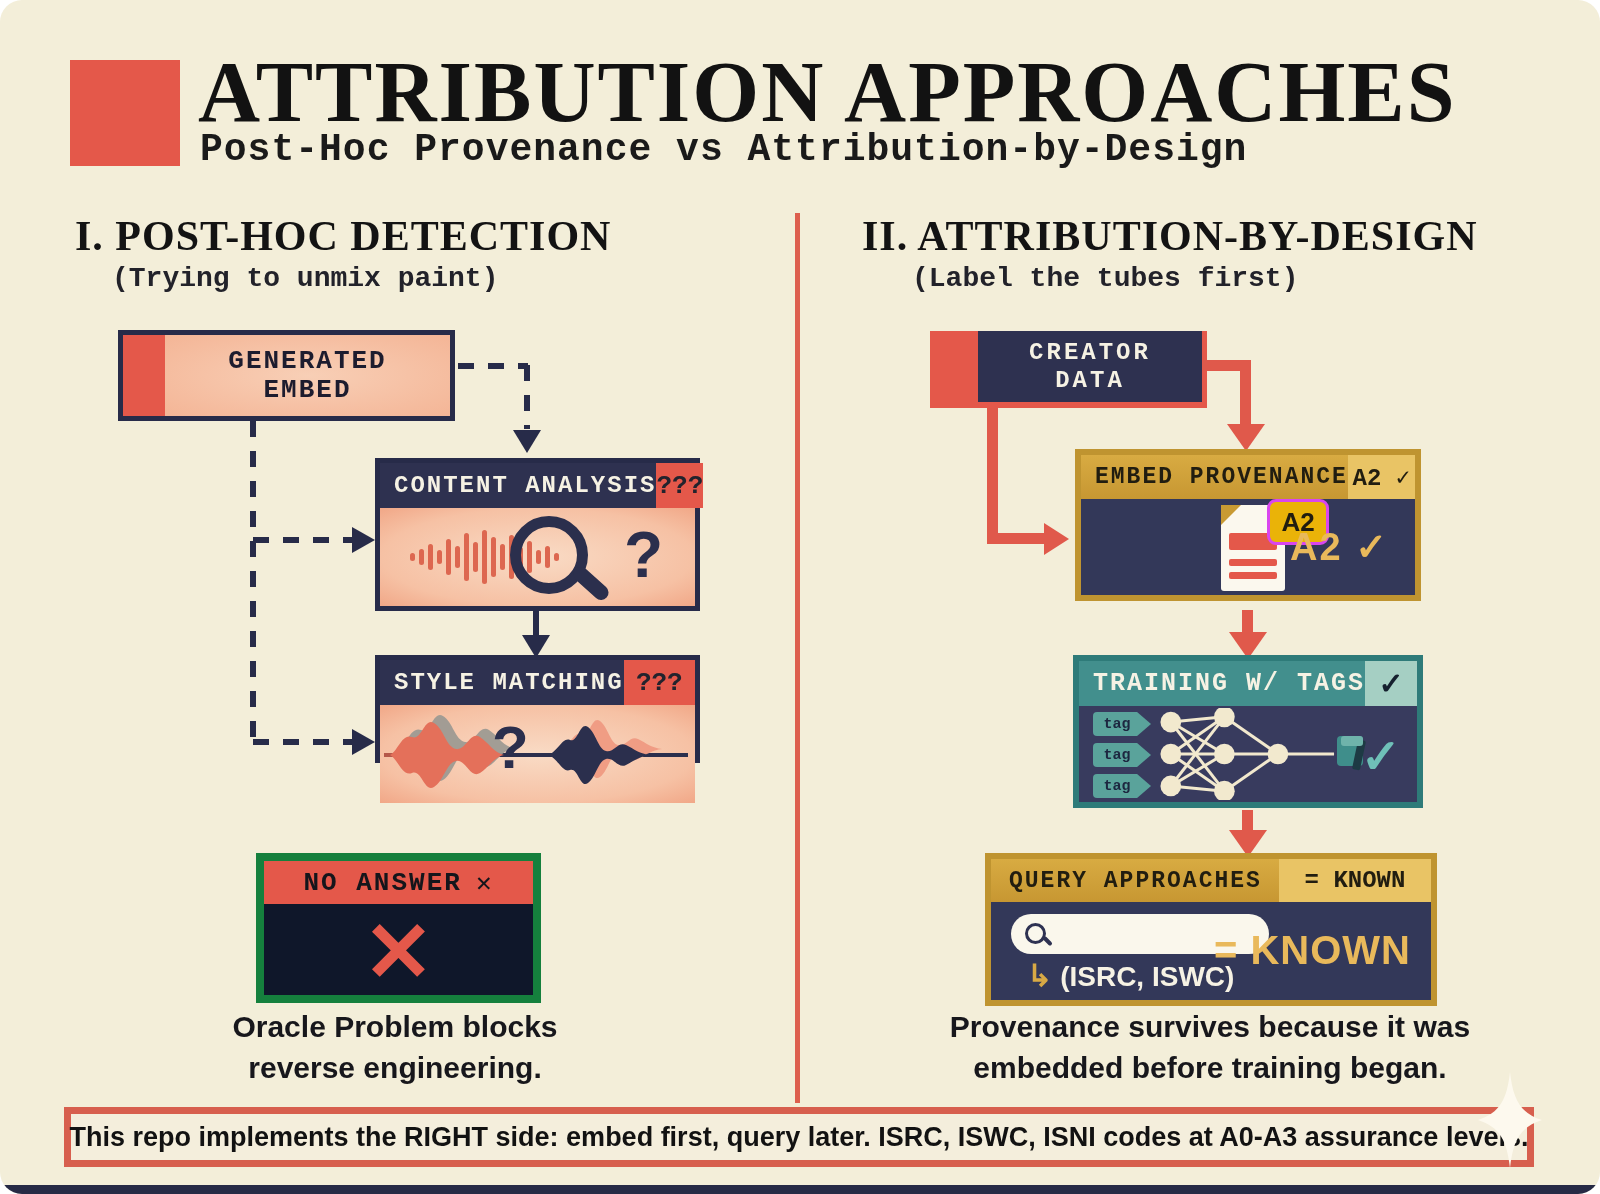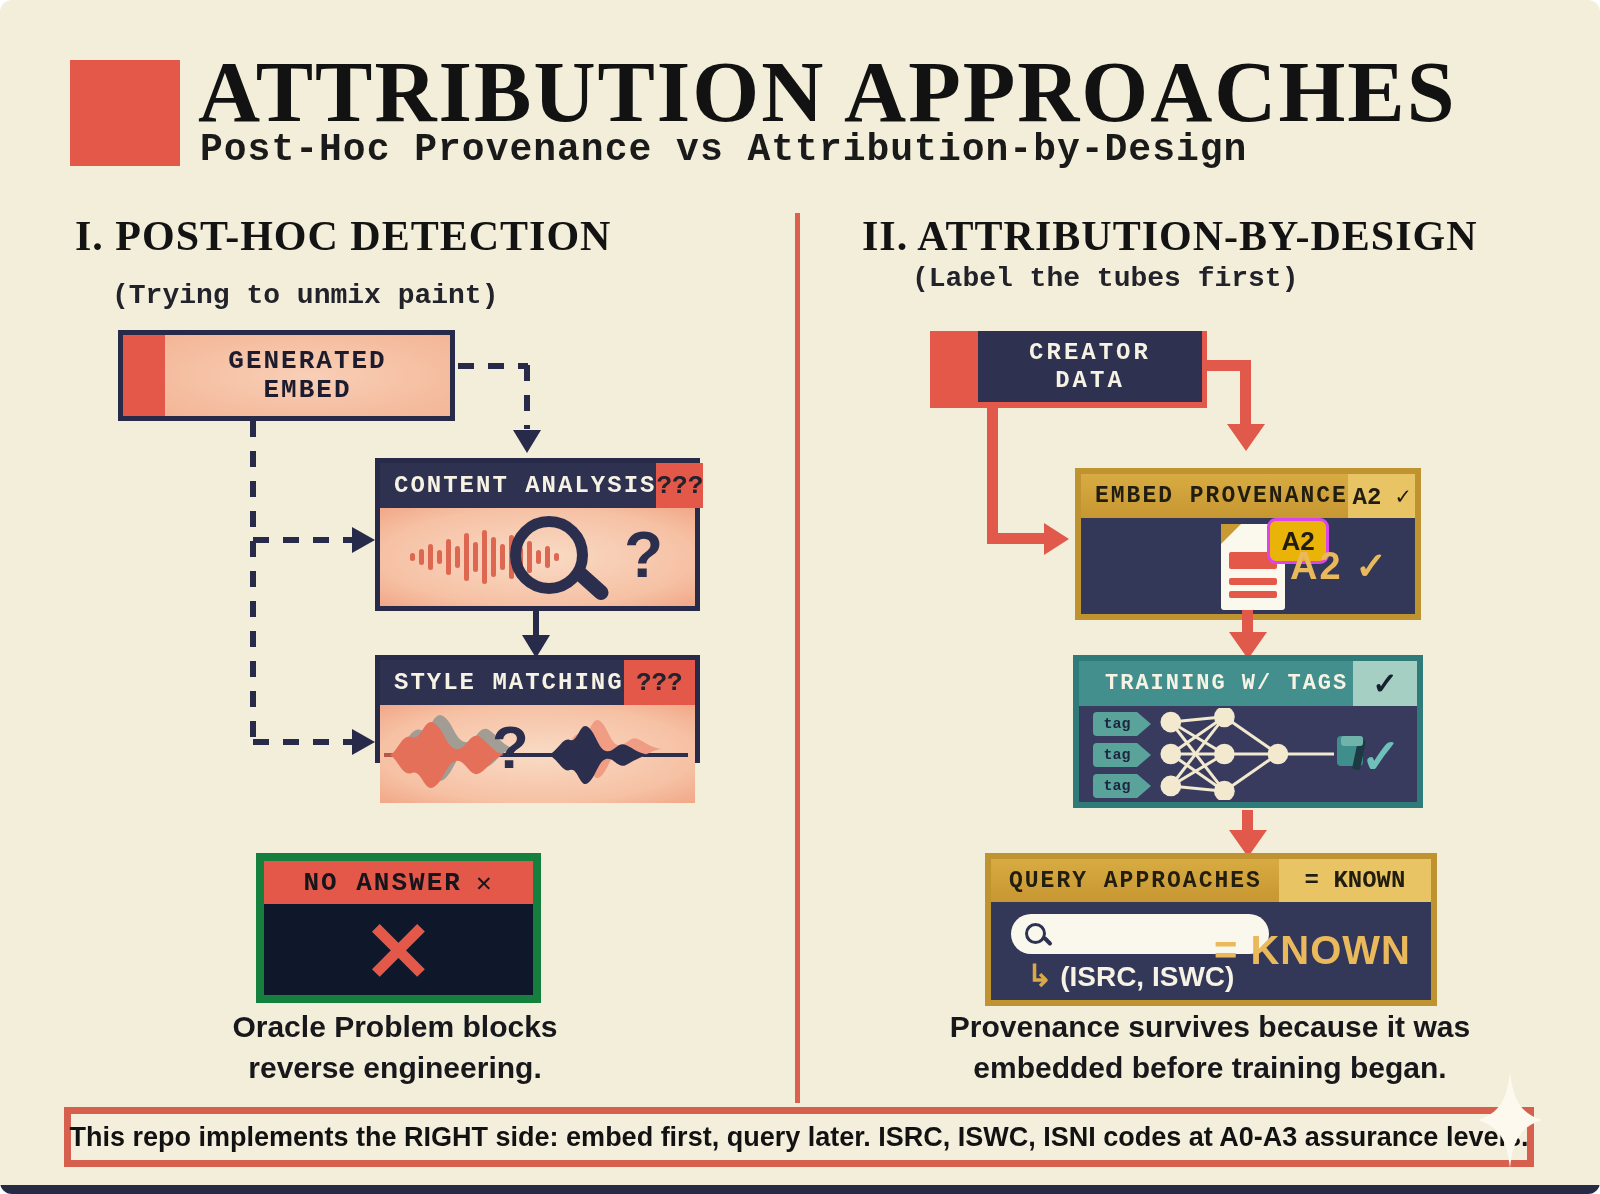--- a/index.html
+++ b/index.html
@@ -1,18 +1,18 @@
 <!DOCTYPE html>
 <html><head>
 <meta charset="utf-8">
 <style>
   html,body{margin:0;padding:0;background:#ffffff;}
   .canvas{
     position:relative;width:1600px;height:1194px;background:#f3eed9;
-    border-radius:12px;overflow:hidden;
+    border-radius:22px;overflow:hidden;
     font-family:"Liberation Sans",sans-serif;
   }
   .abs{position:absolute;}
   
   .red-square{left:70px;top:60px;width:110px;height:106px;background:#e4584a;}
   .main-title{left:198px;top:42px;font-family:"Liberation Serif",serif;font-weight:bold;
     font-size:86px;letter-spacing:2px;color:#121212;white-space:nowrap;}
   .main-subtitle{left:200px;top:128px;font-family:"Liberation Mono",monospace;font-weight:bold;
     font-size:38px;letter-spacing:1px;color:#1a1a1a;white-space:nowrap;}
   .col-heading{font-family:"Liberation Serif",serif;font-weight:bold;font-size:42px;
@@ -76,22 +76,22 @@
     font-size:24px;color:#211d10;white-space:nowrap;}
   .doc{position:absolute;left:140px;top:6px;width:64px;height:86px;background:#fbf8ee;border-radius:3px;}
   .doc-fold{position:absolute;left:0;top:0;width:0;height:0;border-top:20px solid #c89a33;border-right:20px solid transparent;}
   .doc-bar{position:absolute;left:8px;right:8px;background:#e4584a;border-radius:2px;}
   .a2-badge{position:absolute;left:186px;top:0px;width:56px;height:40px;background:#eab308;
     border:3px solid #d946ef;border-radius:9px;display:flex;align-items:center;justify-content:center;
     font-weight:bold;font-size:26px;color:#211d10;}
   .gold-result{position:absolute;right:26px;top:26px;font-weight:bold;font-size:38px;color:#e9b95b;letter-spacing:2px;}
   .teal-box{border:6px solid #2e7b79;box-sizing:border-box;background:#383b5e;}
   .teal-header{display:flex;align-items:stretch;height:45px;background:#428f8d;}
-  .teal-header .main{flex:1;display:flex;align-items:center;padding-left:26px;
-    font-family:"Liberation Mono",monospace;font-weight:bold;font-size:22px;
+  .teal-header .main{flex:1;display:flex;align-items:center;padding-left:14px;
+    font-family:"Liberation Mono",monospace;font-weight:bold;font-size:25px;
     letter-spacing:2px;color:#f6f2e4;white-space:nowrap;}
   .teal-header .side{width:64px;display:flex;align-items:center;justify-content:center;
     background:#a5cfc3;font-weight:bold;font-size:30px;color:#15202e;}
   .tag-col{position:absolute;left:14px;top:6px;display:flex;flex-direction:column;gap:7px;}
   .tag-pill{width:58px;height:24px;background:#5aa39b;border-radius:4px;
     clip-path:polygon(0 0,76% 0,100% 50%,76% 100%,0 100%);
     display:flex;align-items:center;justify-content:center;padding-right:10px;box-sizing:border-box;
     font-family:"Liberation Mono",monospace;font-weight:bold;font-size:15px;color:#1d2740;}
   .train-check{position:absolute;right:16px;top:22px;font-weight:bold;font-size:48px;color:#6fc0b8;}
   .search-pill{position:absolute;left:20px;top:12px;width:258px;height:40px;background:#faf7ec;border-radius:21px;}
@@ -110,21 +110,21 @@
 </head>
 <body>
 
 <div class="canvas">
 
   <div class="abs red-square"></div>
   <div class="abs main-title">ATTRIBUTION APPROACHES</div>
   <div class="abs main-subtitle">Post-Hoc Provenance vs Attribution-by-Design</div>
 
   <div class="abs col-heading" style="left:75px;top:212px;">I. POST-HOC DETECTION</div>
-  <div class="abs col-tagline" style="left:112px;top:280px;">(Trying to unmix paint)</div>
+  <div class="abs col-tagline" style="left:112px;top:263px;">(Trying to unmix paint)</div>
   <div class="abs col-heading" style="left:862px;top:212px;">II. ATTRIBUTION-BY-DESIGN</div>
   <div class="abs col-tagline" style="left:912px;top:263px;">(Label the tubes first)</div>
 
   <div class="abs divider"></div>
 
   <div class="abs nbox gen-out">
     <div class="gen-stripe"></div>
     <div class="gen-text">
       <span>GENERATED</span>
       <span>EMBED</span>
@@ -211,21 +211,21 @@
     <span>DATA</span>
   </div>
 
   <div class="abs red-line-h" style="left:1202px;top:360px;width:49px;"></div>
   <div class="abs red-line-v" style="left:1240px;top:360px;height:66px;"></div>
   <div class="abs tri-down-red" style="left:1227px;top:424px;"></div>
   <div class="abs red-line-v" style="left:987px;top:408px;height:136px;"></div>
   <div class="abs red-line-h" style="left:987px;top:533px;width:60px;"></div>
   <div class="abs tri-right-red" style="left:1044px;top:523px;"></div>
 
-  <div class="abs gold-box" style="left:1075px;top:468px;width:346px;height:152px;">
+  <div class="abs gold-box" style="left:1075px;top:449px;width:346px;height:152px;">
     <div class="gold-header">
       <div class="main">EMBED PROVENANCE</div>
       <div class="side" style="width:92px;">A2 ✓</div>
     </div>
     <div style="position:relative;height:96px;">
       <div class="doc">
         <div class="doc-fold"></div>
         <div class="doc-bar" style="top:28px;height:17px;"></div>
         <div class="doc-bar" style="top:54px;height:7px;"></div>
         <div class="doc-bar" style="top:67px;height:7px;"></div>

